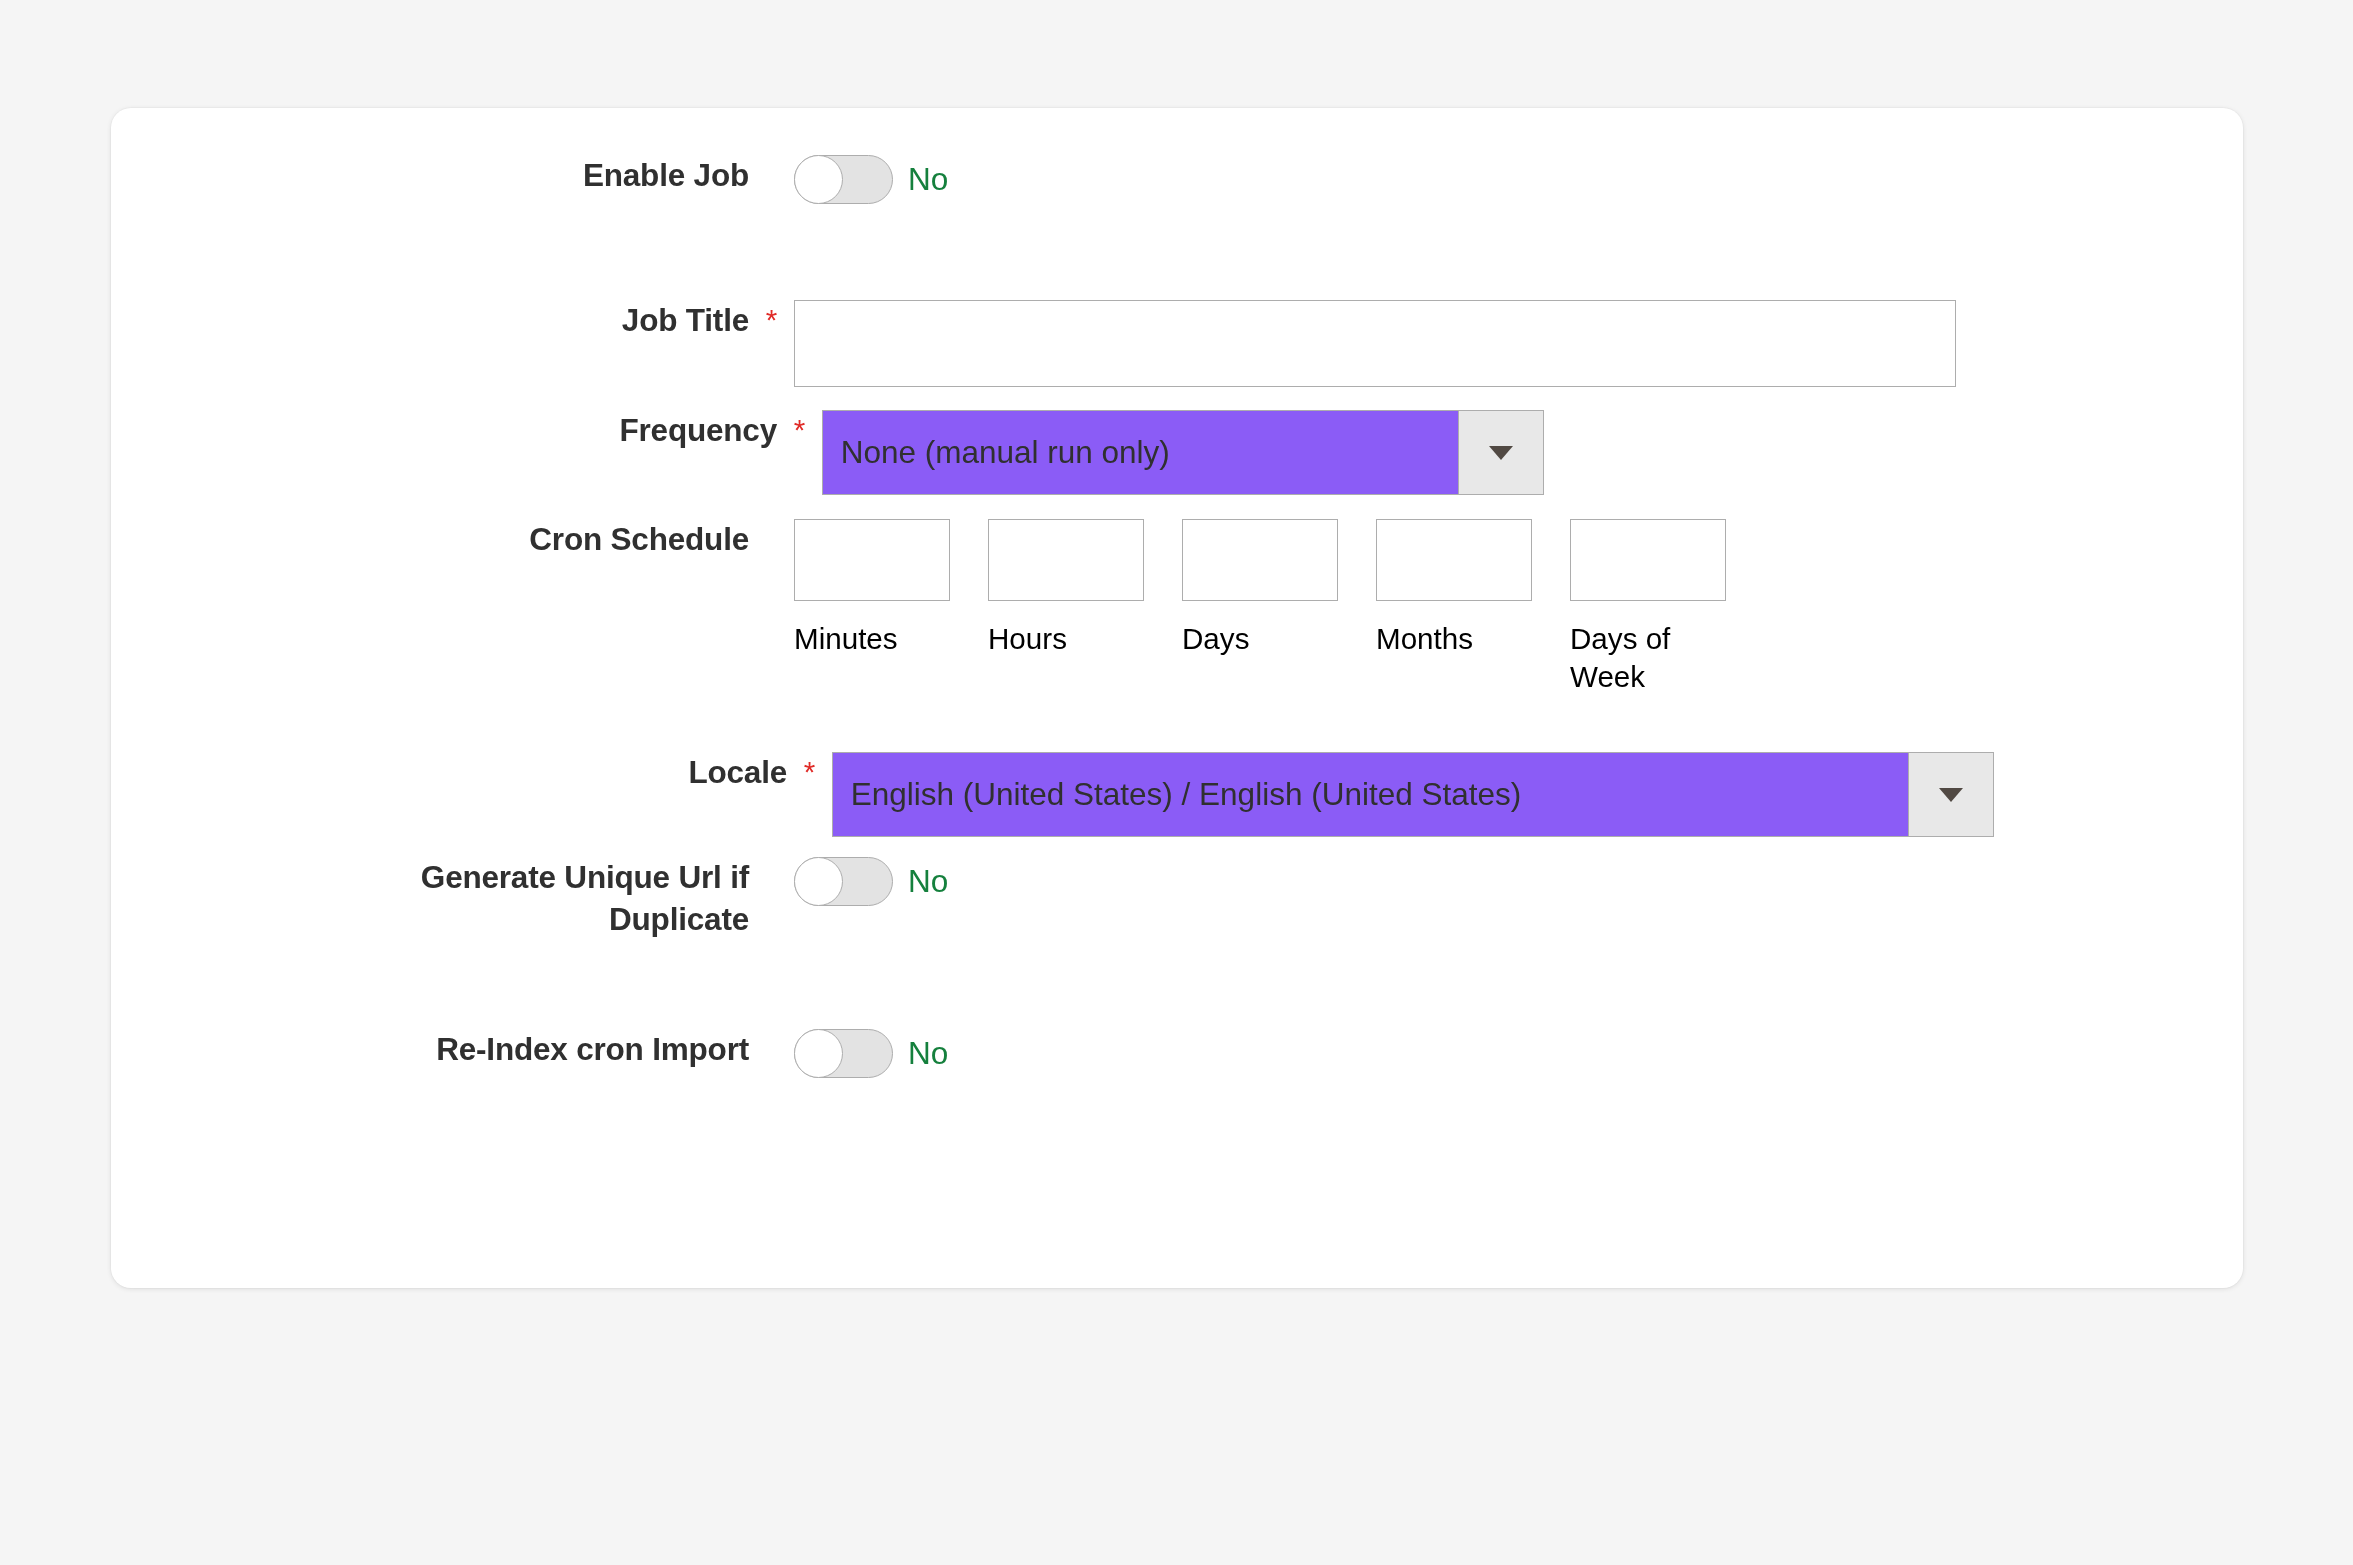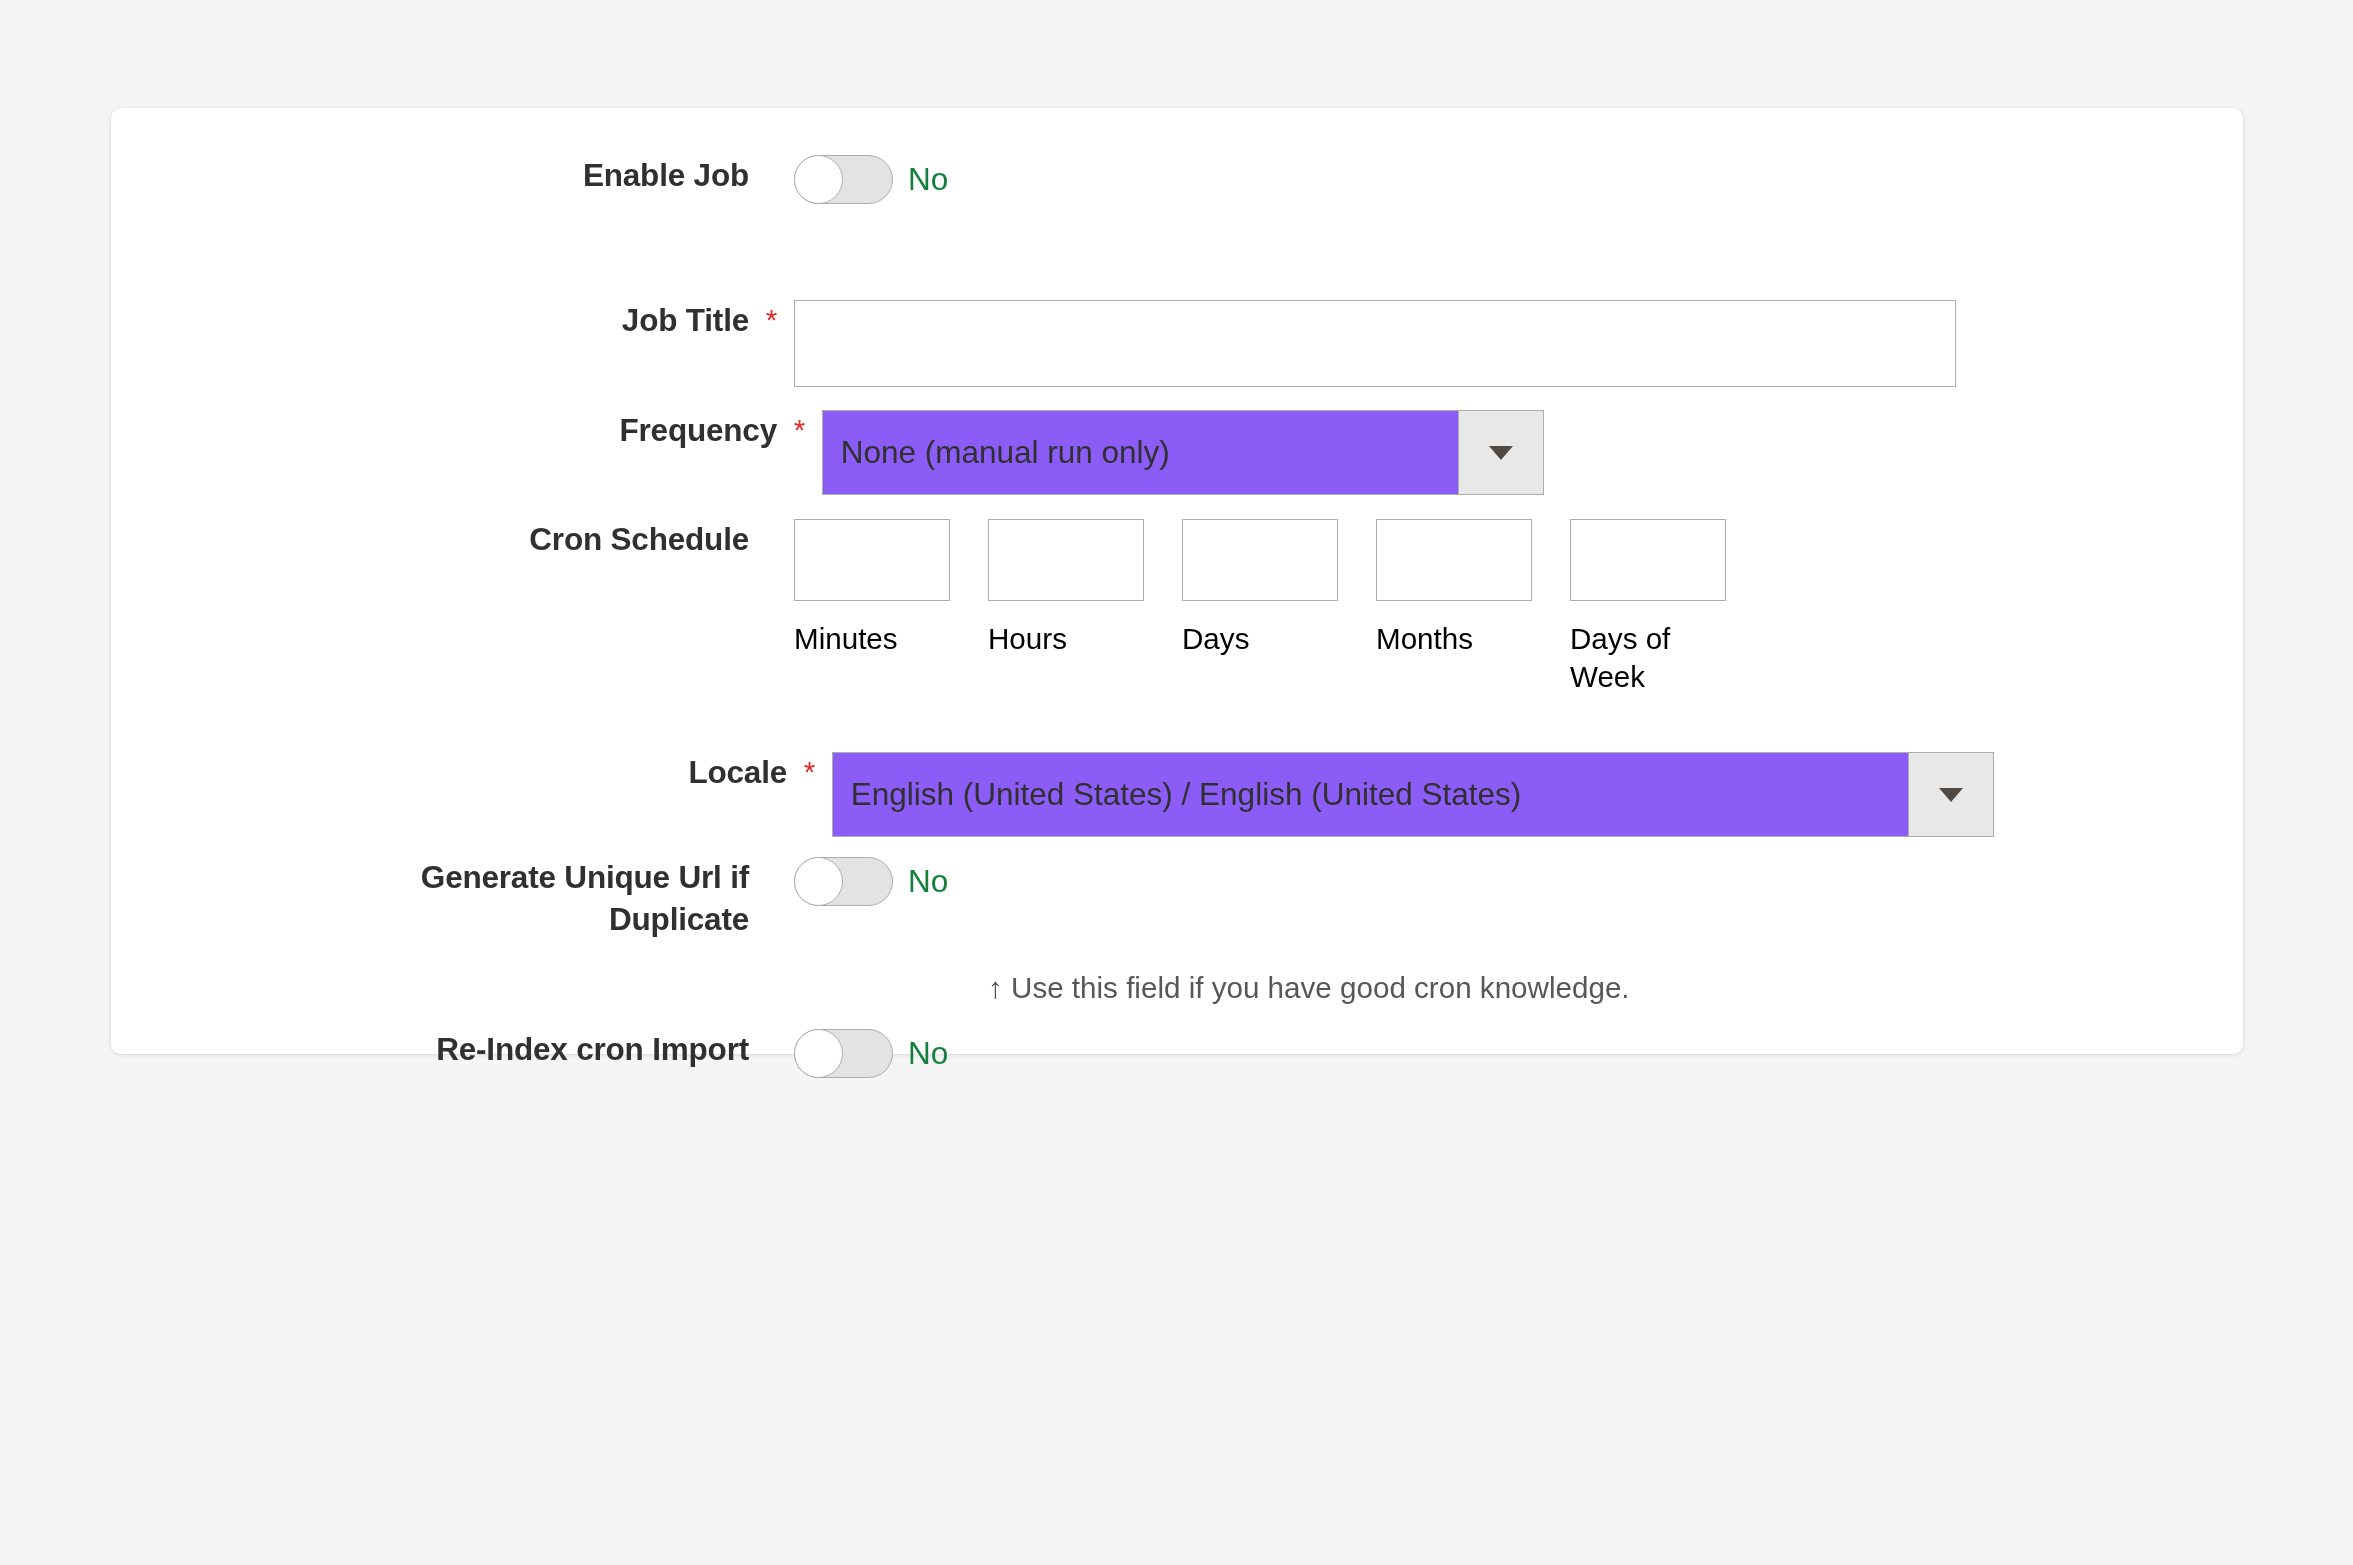--- a/index.html
+++ b/index.html
@@ -20,23 +20,23 @@
     background: #f5f5f5;
     overflow: hidden;
   }
 
   
   .card {
     position: absolute;
     left: 111px;
     top: 108px;
     width: 2132px;
-    height: 946px;
+    height: 1180px;
     background: #ffffff;
-    border-radius: 10px;
+    border-radius: 20px;
     box-shadow: 0 1px 4.9px rgba(0,0,0,0.10), 0 0 0 1px rgba(0,0,0,0.02);
   }
 
   
   .row {
     position: absolute;
     display: flex;
     align-items: flex-start;
   }
 
@@ -261,21 +261,20 @@
 
           <div class="cron-item">
             <input class="cron-box" value="" style="">
             <div class="cron-caption">Days of Week</div>
           </div>
 
         </div>
       </div>
     </div>
 
-    <div class="cron-note">↑ Use this field if you have good cron knowledge.</div>
 
     <div class="row" style="left:0px; top:644px; width:2132px;padding-left:38px;">
       <div class="label-col">
         <span class="label-wrap">Locale</span>
       </div>
       <span class="req-star">*</span>
       <div class="field-col">
         <div class="select-wrap" style="width:1162px;">
           <div class="select-value">English (United States) / English (United States)</div>
           <div class="select-arrow-btn">

